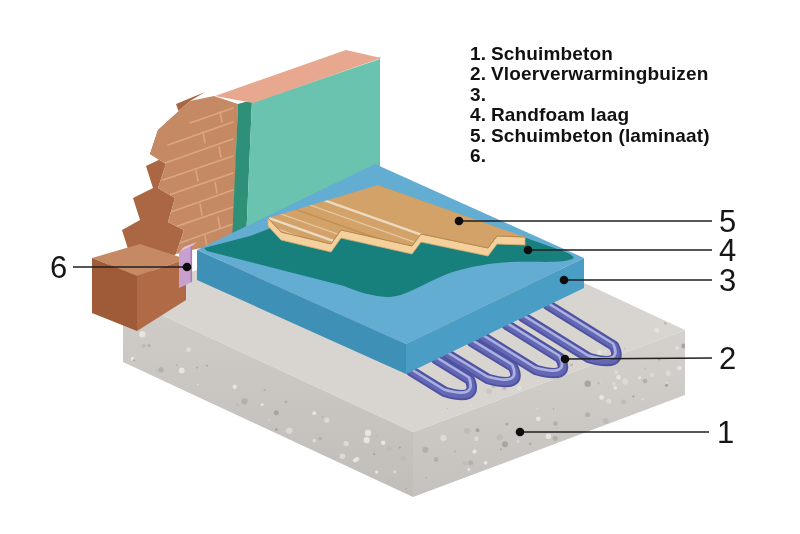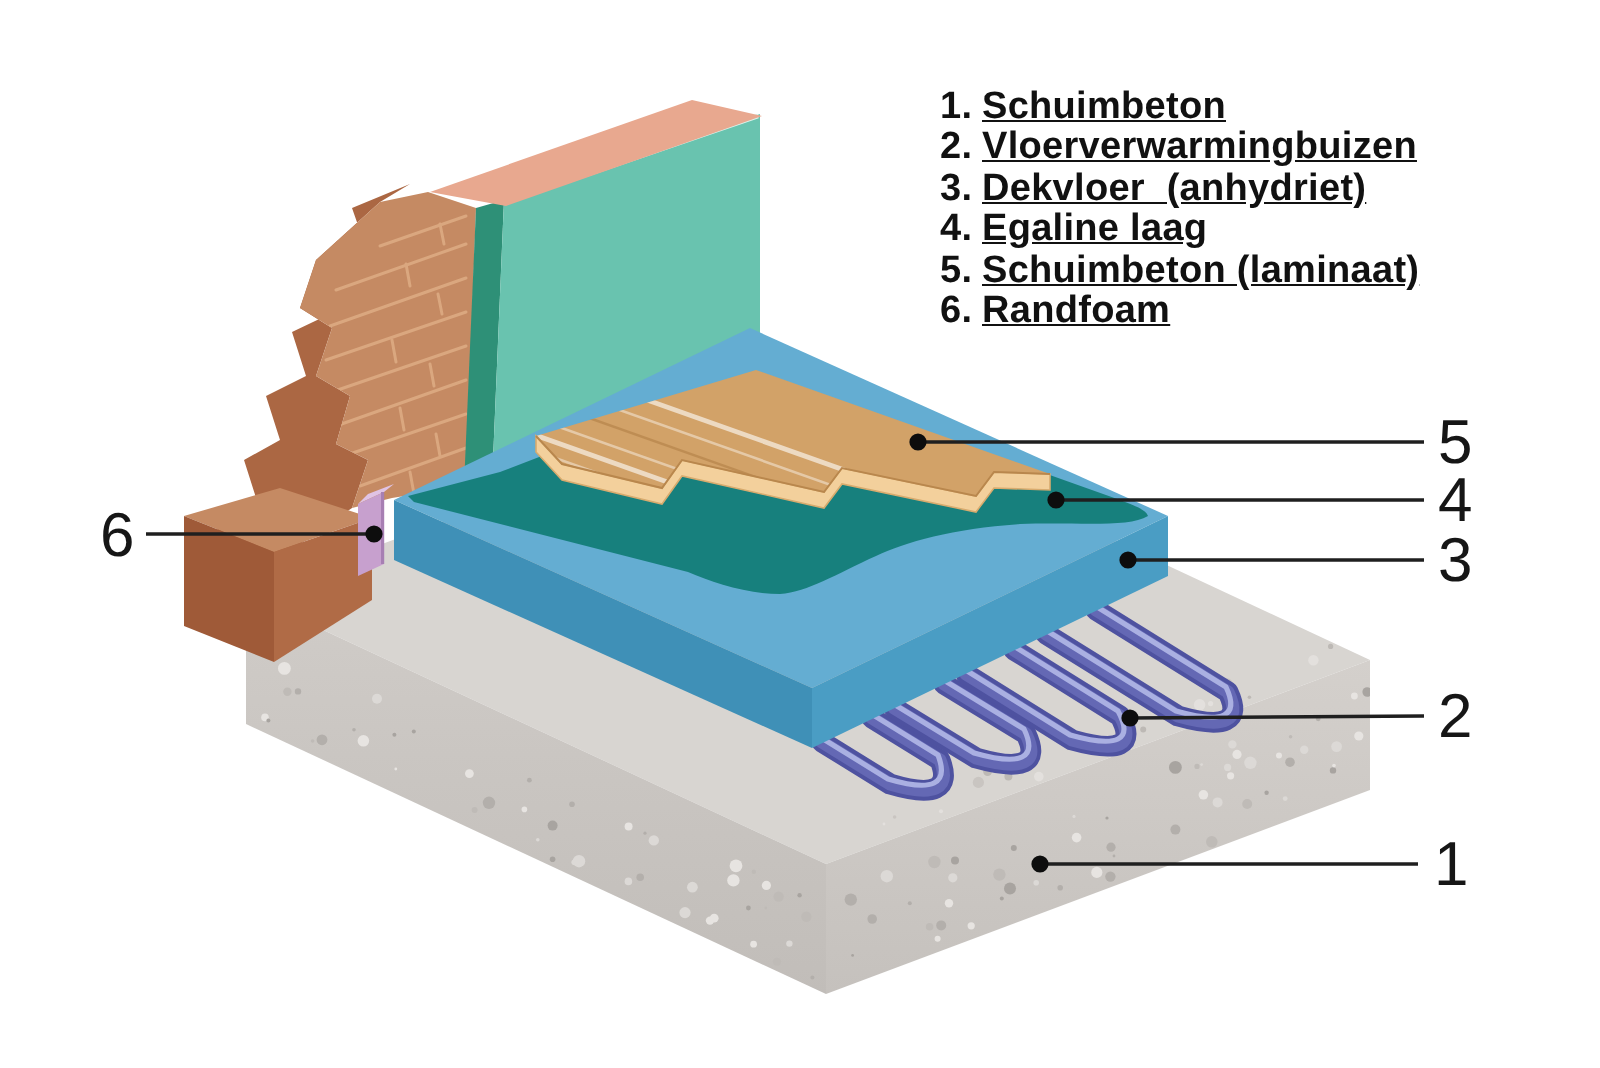--- a/index.html
+++ b/index.html
@@ -7,21 +7,21 @@
     position:relative;width:800px;height:534px;background:#ffffff;
     font-family:"Liberation Sans", sans-serif;overflow:hidden;
   }
   #diagram-svg{position:absolute;left:0;top:0;}
   .legend{
     position:absolute;left:470px;top:44px;color:#111;
     font-weight:bold;font-size:19px;line-height:20.4px;letter-spacing:.15px;
   }
   .legend-row{display:flex;}
   .legend-num{flex:none;min-width:21px;}
-  .legend-label{white-space:pre;text-decoration:underline;}
+  .legend-label{white-space:pre;}
   .callout-num{
     font-family:"Liberation Sans", sans-serif;font-size:31px;font-weight:400;fill:#161616;
   }
   .callout-line{stroke:#1f1f1f;stroke-width:1.7;fill:none;}
   .callout-dot{fill:#0d0d0d;stroke:none;}
   .mortar{stroke:#daa77f;stroke-width:1.5;fill:none;stroke-linecap:round;}
   .grain-light{stroke:rgba(255,255,255,.42);stroke-width:1.3;fill:none;}
   .grain-strong{stroke:rgba(255,255,255,.6);stroke-width:2.4;fill:none;}
   .grain-dark{stroke:rgba(150,95,40,.32);stroke-width:1.2;fill:none;}
 </style>
@@ -312,29 +312,27 @@
   <div class="legend-row">
     <span class="legend-num">1.</span>
     <span class="legend-label">Schuimbeton</span>
   </div>
   <div class="legend-row">
     <span class="legend-num">2.</span>
     <span class="legend-label">Vloerverwarmingbuizen</span>
   </div>
   <div class="legend-row">
     <span class="legend-num">3.</span>
-    <span class="legend-label">Dekvloer  (anhydriet)</span>
   </div>
   <div class="legend-row">
     <span class="legend-num">4.</span>
-    <span class="legend-label">Egaline laag</span>
+    <span class="legend-label">Randfoam laag</span>
   </div>
   <div class="legend-row">
     <span class="legend-num">5.</span>
     <span class="legend-label">Schuimbeton (laminaat)</span>
   </div>
   <div class="legend-row">
     <span class="legend-num">6.</span>
-    <span class="legend-label">Randfoam</span>
   </div>
 </div>
 
 </div>
 
 </body></html>

